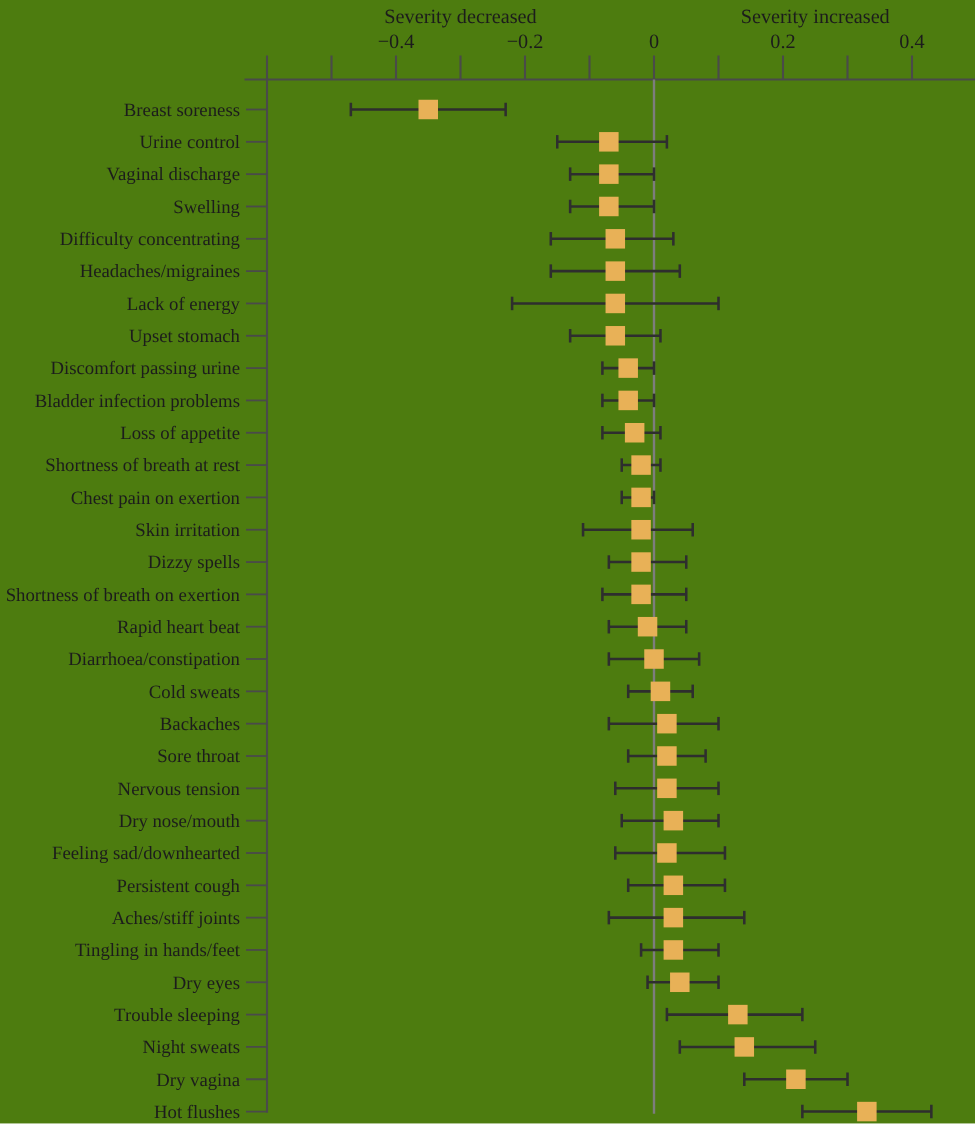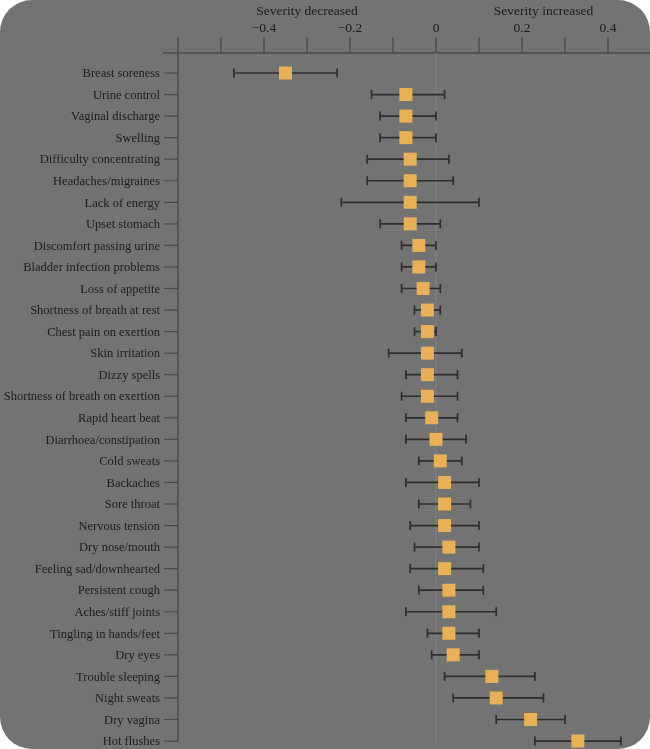--- a/index.html
+++ b/index.html
@@ -4,24 +4,23 @@
 <style>
   html, body {
     margin: 0;
     padding: 0;
     background: #ffffff;
   }
   .stage {
     position: relative;
     width: 650px;
     height: 749px;
-    background: #737373;
+    background: #4d7c0f;
     overflow: hidden;
     font-family: "Liberation Serif", "DejaVu Serif", serif;
-    border-radius: 32px;
   }
   svg text {
     font-family: "Liberation Serif", "DejaVu Serif", serif;
   }
 </style>
 </head>
 <body>
 
 <div class="stage">
   <svg id="plot" width="650" height="749" viewBox="0 0 650 749">

